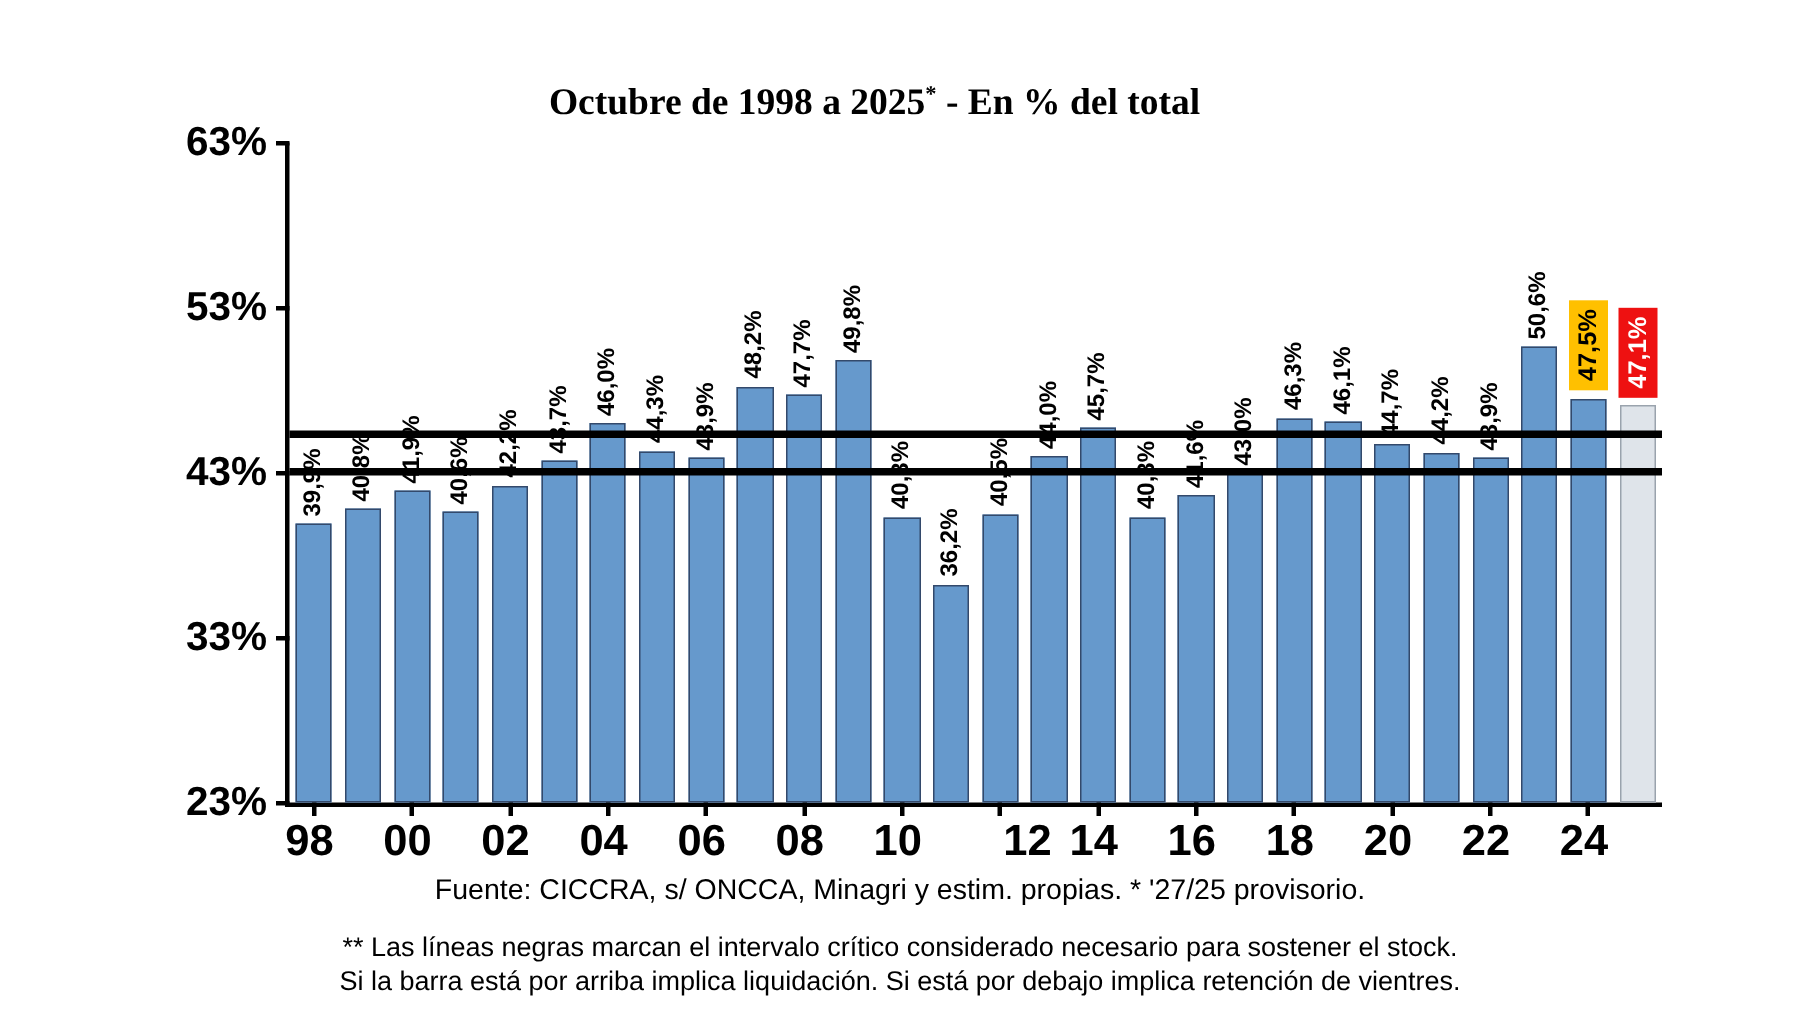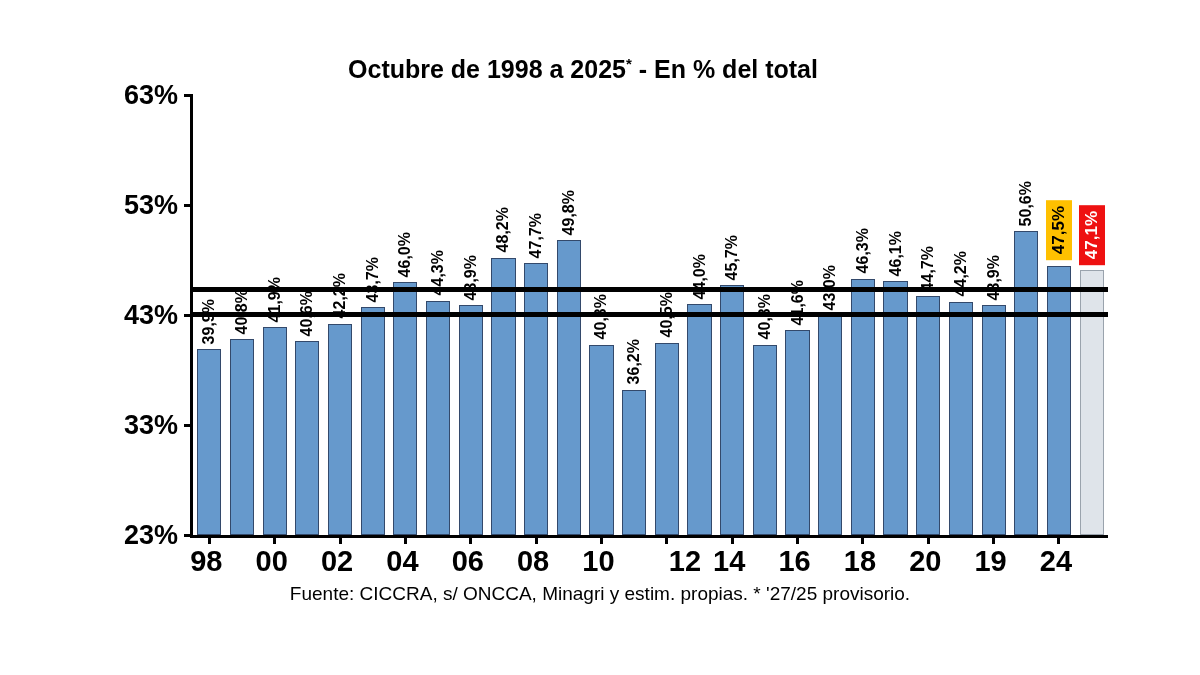--- a/index.html
+++ b/index.html
@@ -31,20 +31,21 @@
     letter-spacing: 0.5px;
   }
   .title-sub {
     position: absolute;
     top: 55px;
     left: 0;
     width: 1166px;
     text-align: center;
     font-size: 25px;
     font-weight: bold;
+    font-family: Liberation Serif, serif;
   }
   .title-sub sup {
     font-size: 15px;
     font-weight: bold;
   }
   
   #plot {
     position: absolute;
     left: 190px;
     top: 95px;
@@ -391,20 +392,24 @@
       <div class="xlab" style="left: 337.054px;">02</div>
       <div class="xlab" style="left: 402.411px;">04</div>
       <div class="xlab" style="left: 467.768px;">06</div>
       <div class="xlab" style="left: 533.125px;">08</div>
       <div class="xlab" style="left: 598.482px;">10</div>
       <div class="xlab" style="left: 685px;">12</div>
       <div class="xlab" style="left: 729.196px;">14</div>
       <div class="xlab" style="left: 794.554px;">16</div>
       <div class="xlab" style="left: 859.911px;">18</div>
       <div class="xlab" style="left: 925.268px;">20</div>
-      <div class="xlab" style="left: 990.625px;">19</div>
+      <div class="xlab" style="left: 990.625px;">22</div>
       <div class="xlab" style="left: 1055.98px;">24</div>
     </div>
 
   <div class="source">Fuente: CICCRA, s/ ONCCA, Minagri y estim. propias. * '27/25  provisorio.</div>
 
+  <div class="note">
+    <div>** Las líneas negras marcan el intervalo crítico considerado necesario para sostener el stock.</div>
+    <div>Si la barra está por arriba implica liquidación. Si está por debajo implica retención de vientres.</div>
+  </div>
 
 </div>
 
 </body></html>

